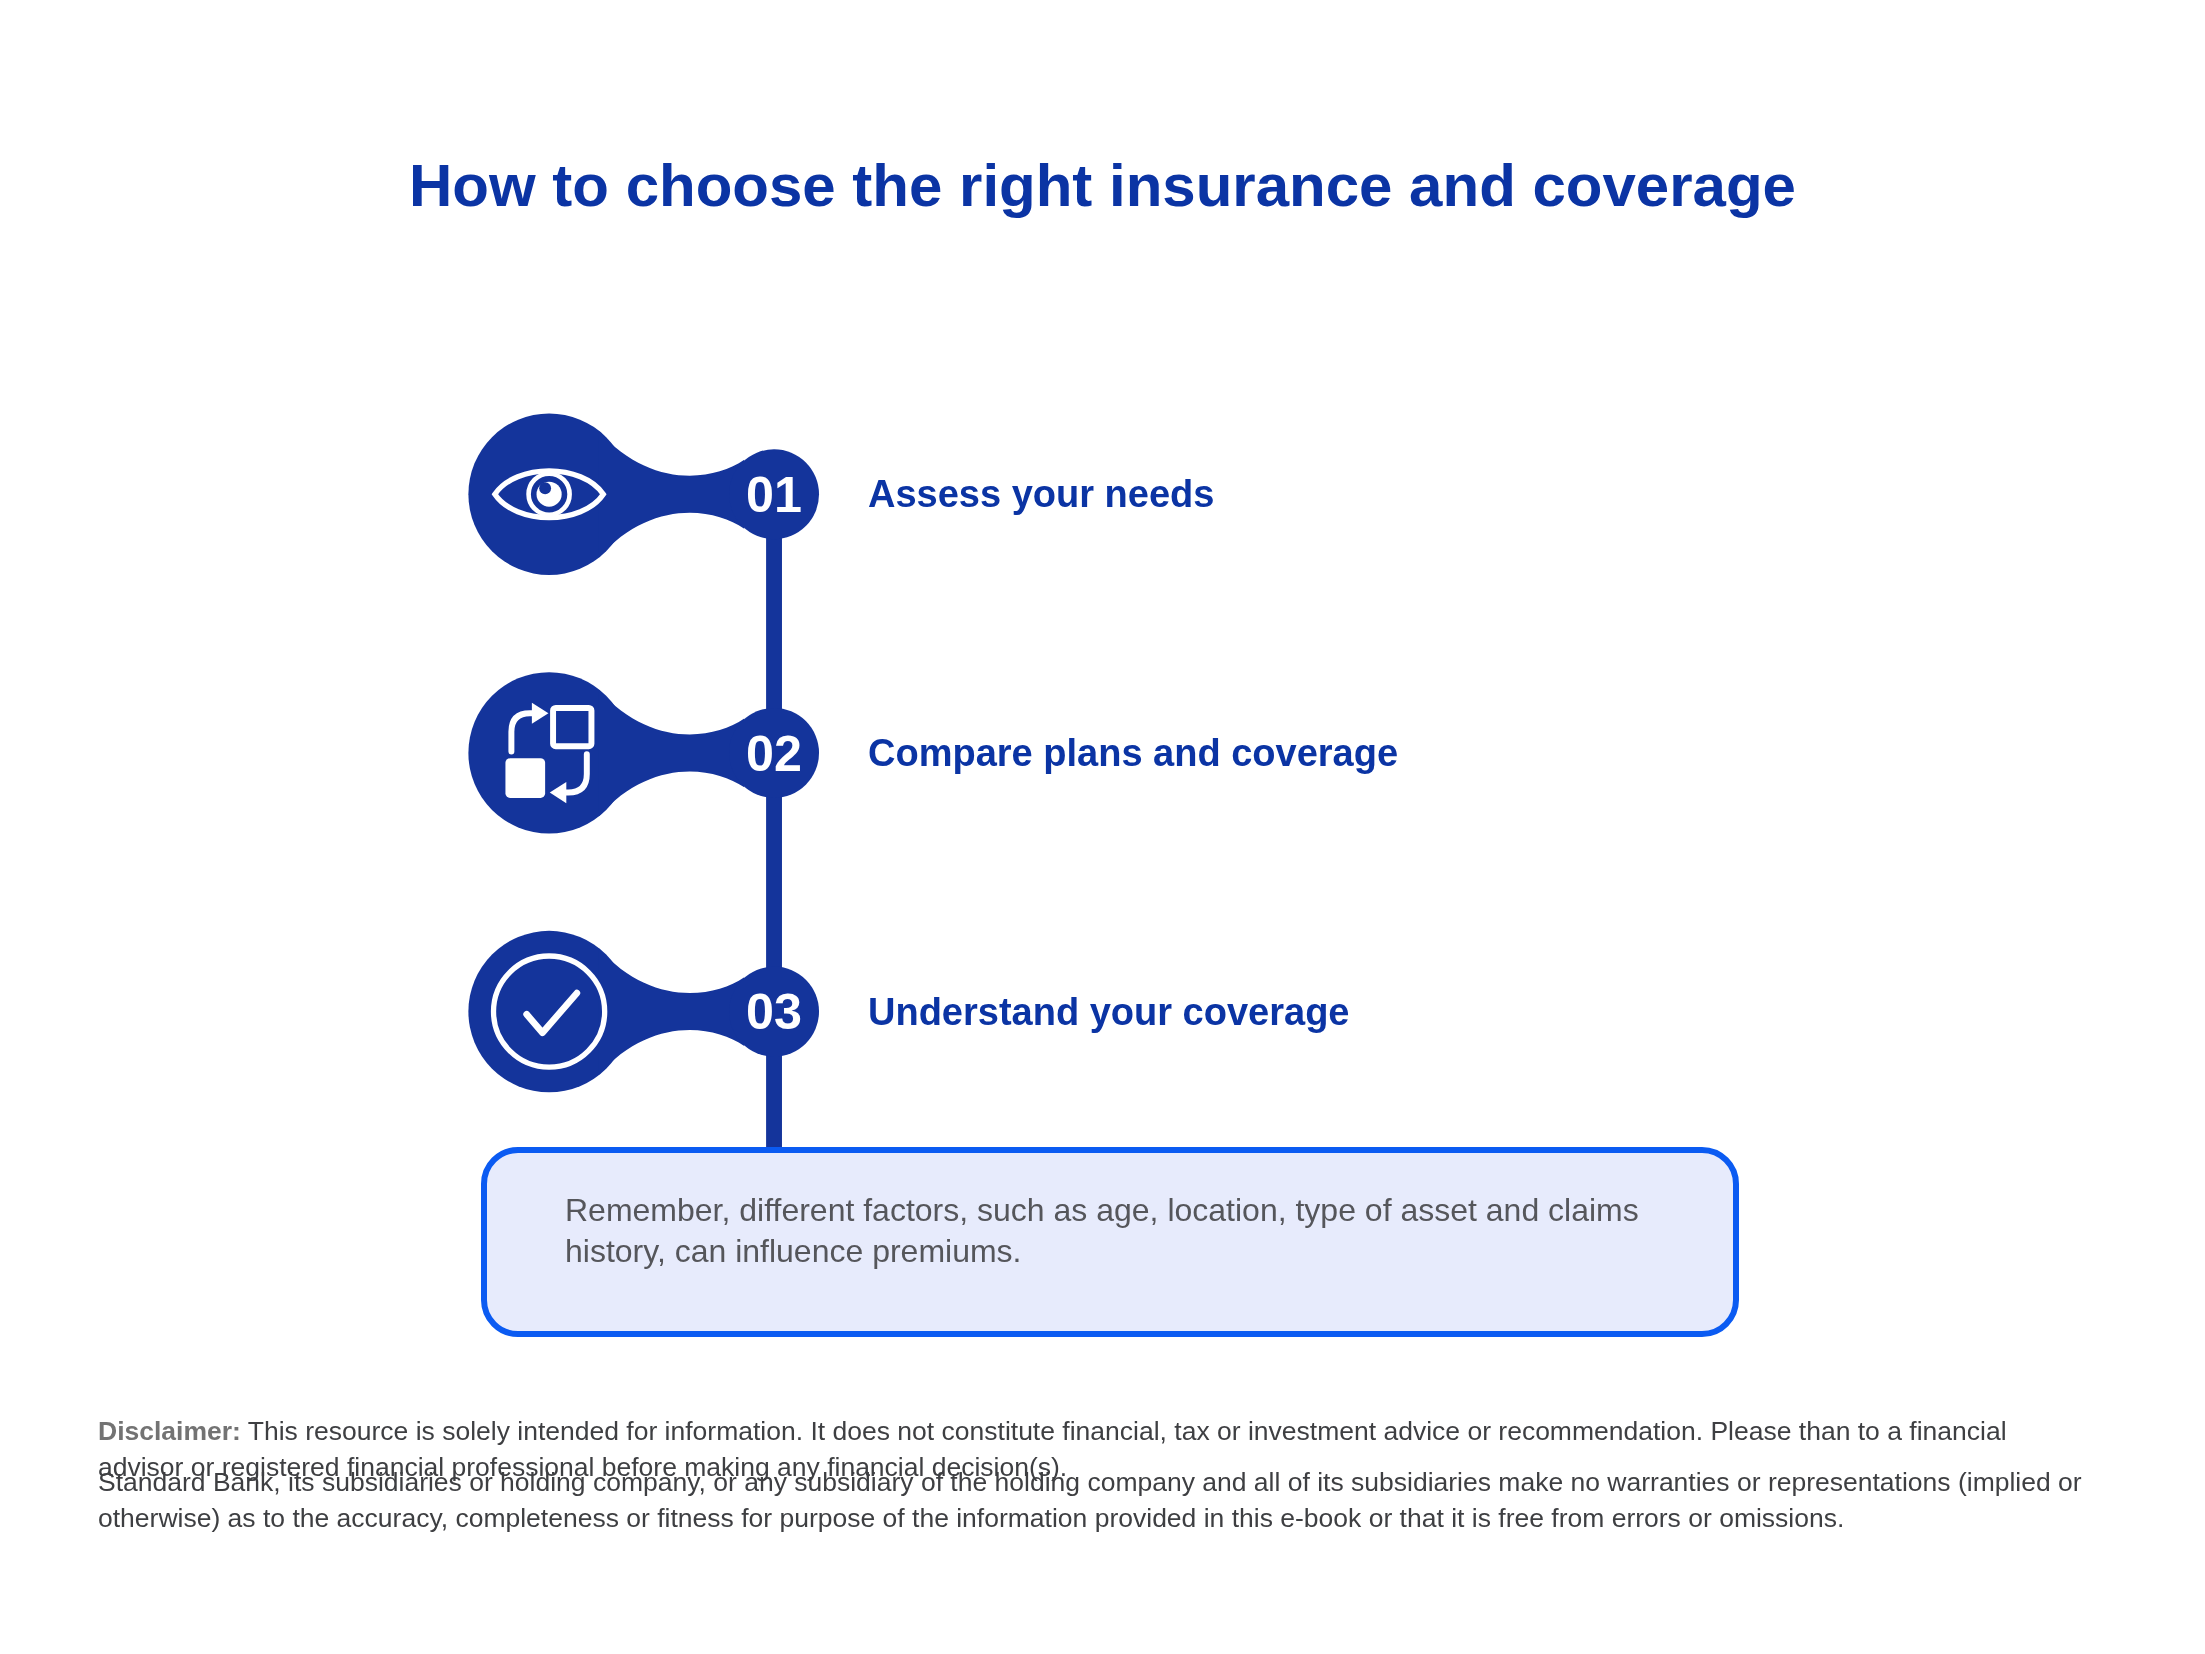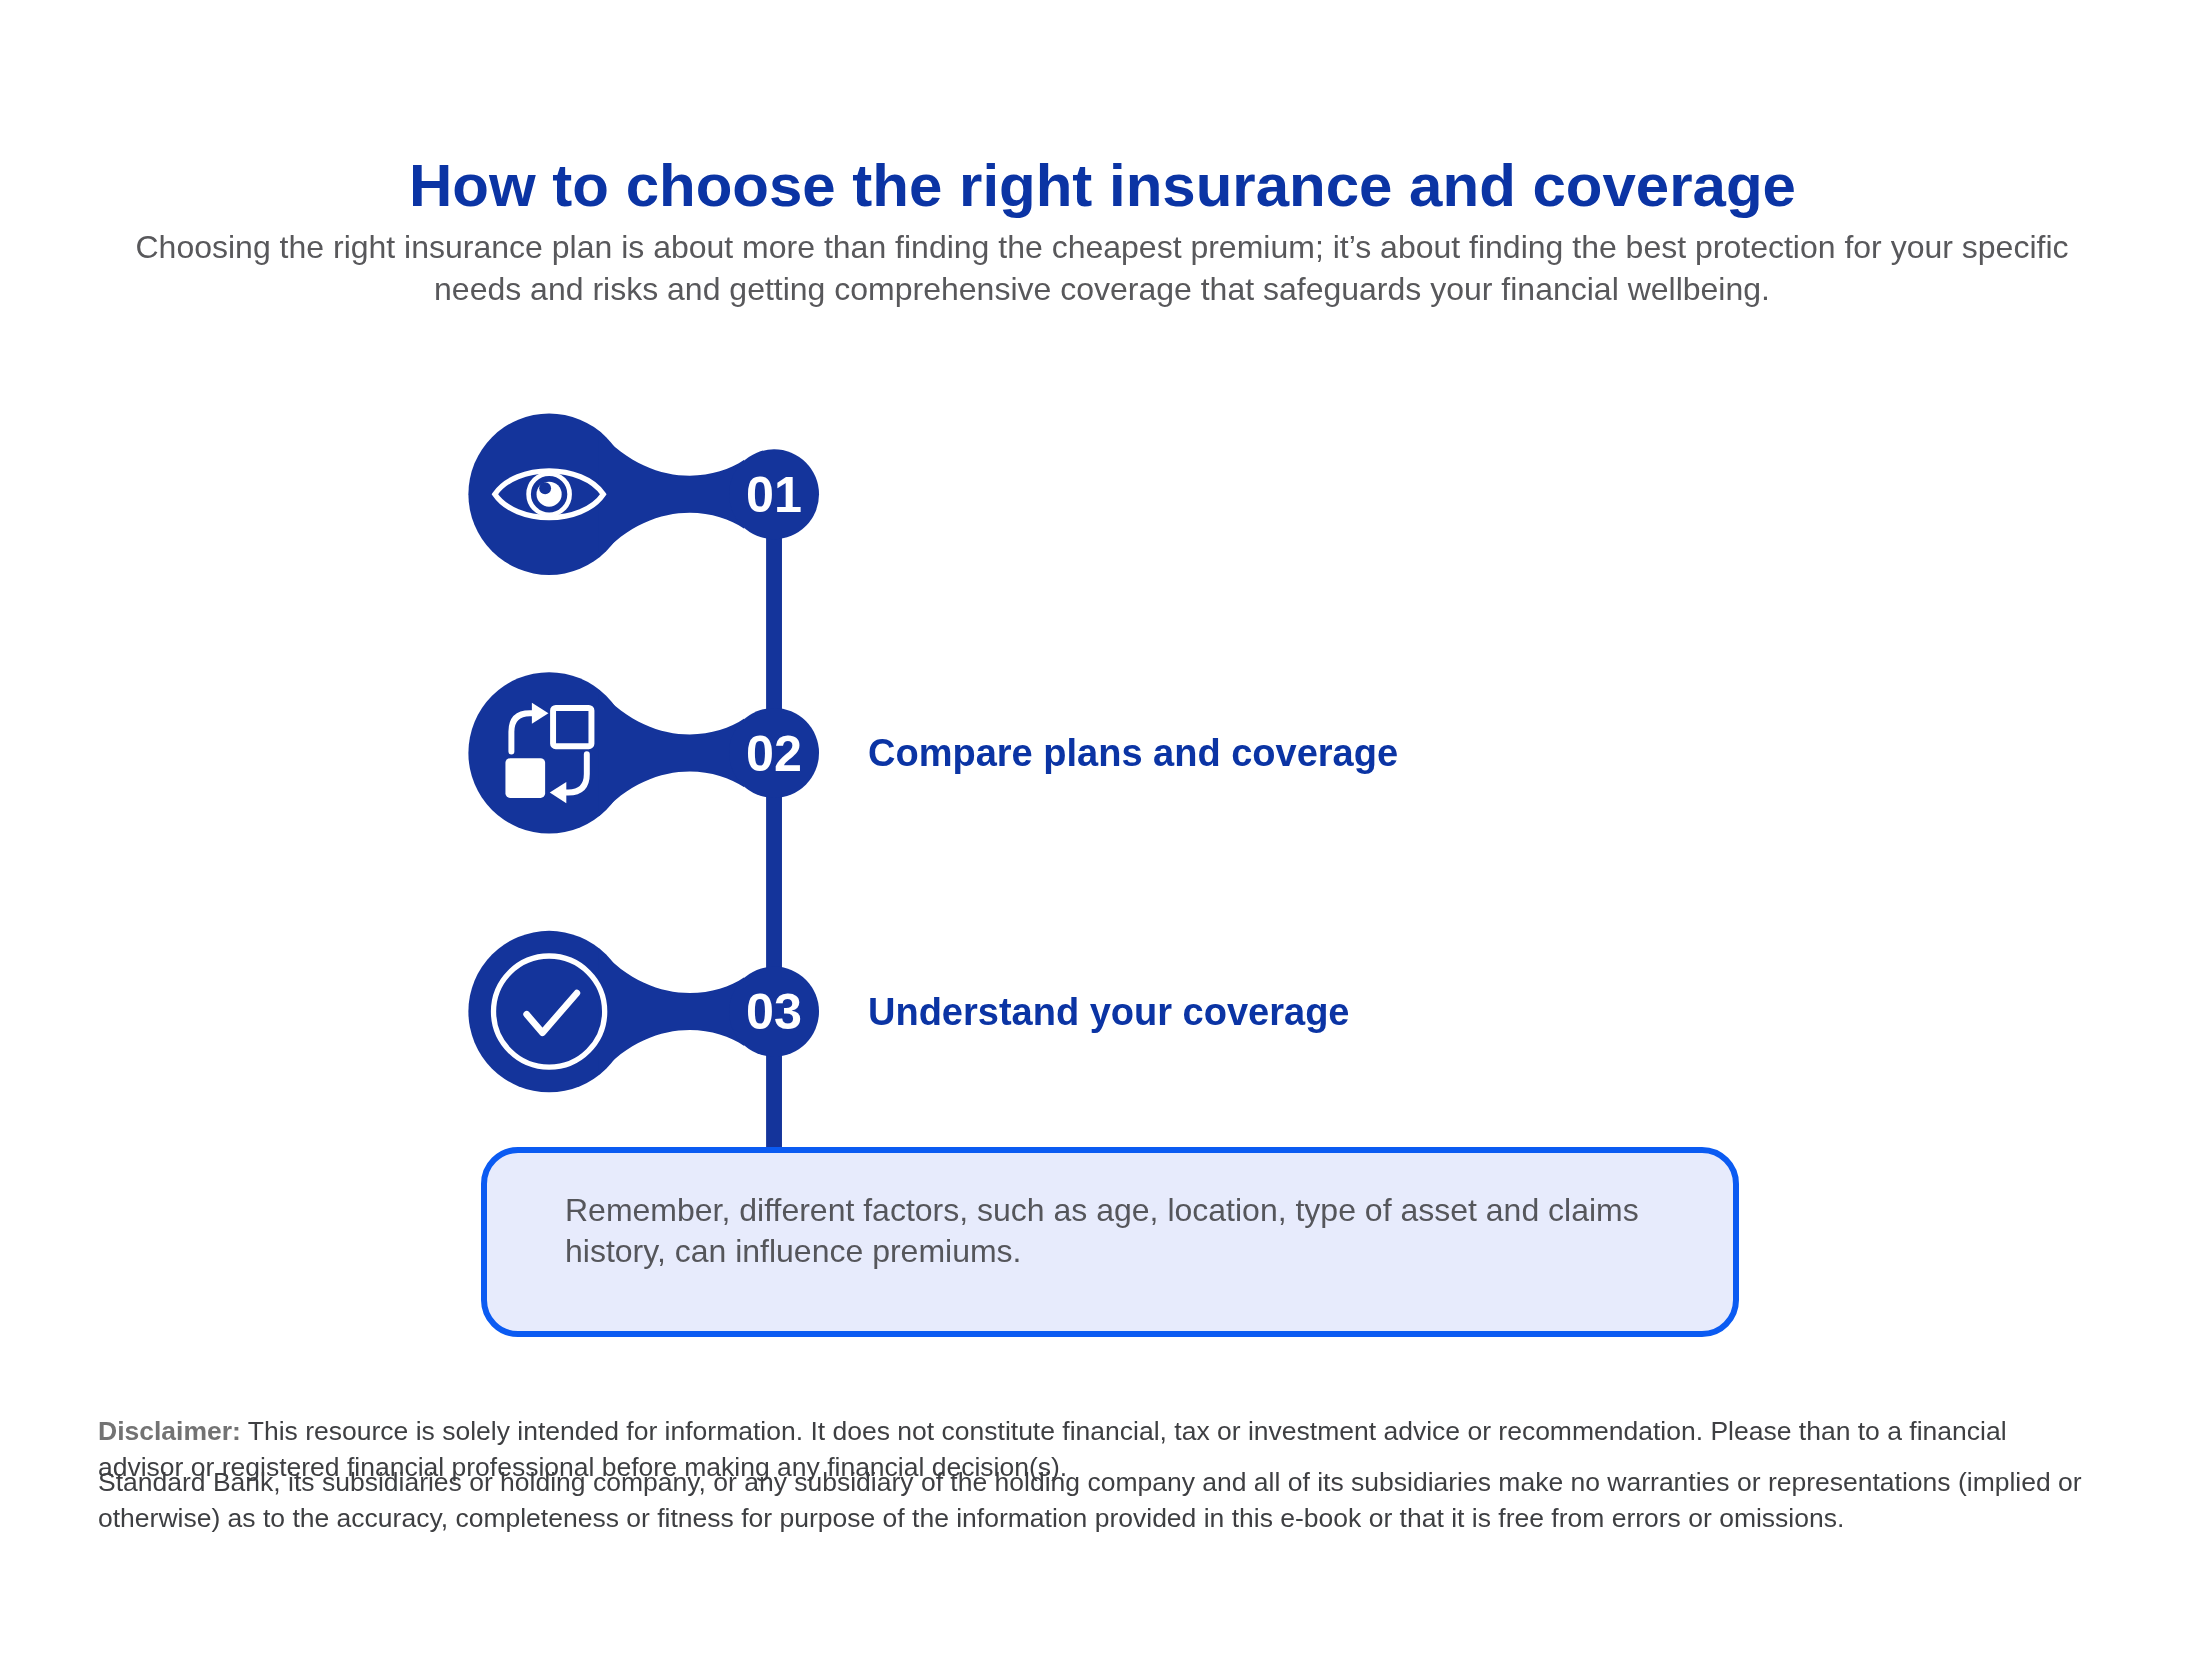--- a/index.html
+++ b/index.html
@@ -79,21 +79,20 @@
   .disclaimer{top:1413px;}
   .legal{top:1464px;}
   .disclaimer strong{color:#737373;}
 </style>
 </head>
 <body>
 
 <div class="canvas">
 
   <h1 class="title">How to choose the right insurance and coverage</h1>
-  <p class="subtitle">Choosing the right insurance plan is about more than finding the cheapest premium; it’s about finding the best protection for your specific needs and risks and getting comprehensive coverage that safeguards your financial wellbeing.</p>
 
   <svg class="timeline-svg" viewBox="0 0 3333 2500" xmlns="http://www.w3.org/2000/svg">
 
     <rect x="1158" y="747" width="24" height="996" fill="#14349b"></rect>
 
     <g>
       <circle cx="830" cy="747" r="122" fill="#14349b"></circle>
       <path d="M 905 651 C 980 737, 1075 729, 1125 695 L 1125 799 C 1075 765, 980 757, 905 843 Z" fill="#14349b"></path>
       <circle cx="1170" cy="747" r="68" fill="#14349b"></circle>
       <g transform="translate(830,747)">
@@ -125,20 +124,21 @@
       <path d="M 905 1433 C 980 1519, 1075 1511, 1125 1477 L 1125 1581 C 1075 1547, 980 1539, 905 1625 Z" fill="#14349b"></path>
       <circle cx="1170" cy="1529" r="68" fill="#14349b"></circle>
       <g transform="translate(830,1529)">
         <circle r="84" fill="none" stroke="#ffffff" stroke-width="8"></circle>
         <path d="M -34 4 L -10 32 L 42 -28" fill="none" stroke="#ffffff" stroke-width="10" stroke-linecap="round" stroke-linejoin="round"></path>
       </g>
       <text x="1170" y="1556" text-anchor="middle" font-size="76" font-weight="bold" fill="#ffffff">03</text>
     </g>
   </svg>
 
+  <div class="step-label label-1">Assess your needs</div>
   <div class="step-label label-3">Understand your coverage</div>
   <div class="step-label label-2">Compare plans and coverage</div>
 
   <div class="callout">
     <p>Remember, different factors, such as age, location, type of asset and claims history, can influence premiums.</p>
   </div>
 
   <p class="disclaimer">
     <strong>Disclaimer:</strong>
     <span>This resource is solely intended for information. It does not constitute financial, tax or investment advice or recommendation. Please than to a financial advisor or registered financial professional before making any financial decision(s).</span>

